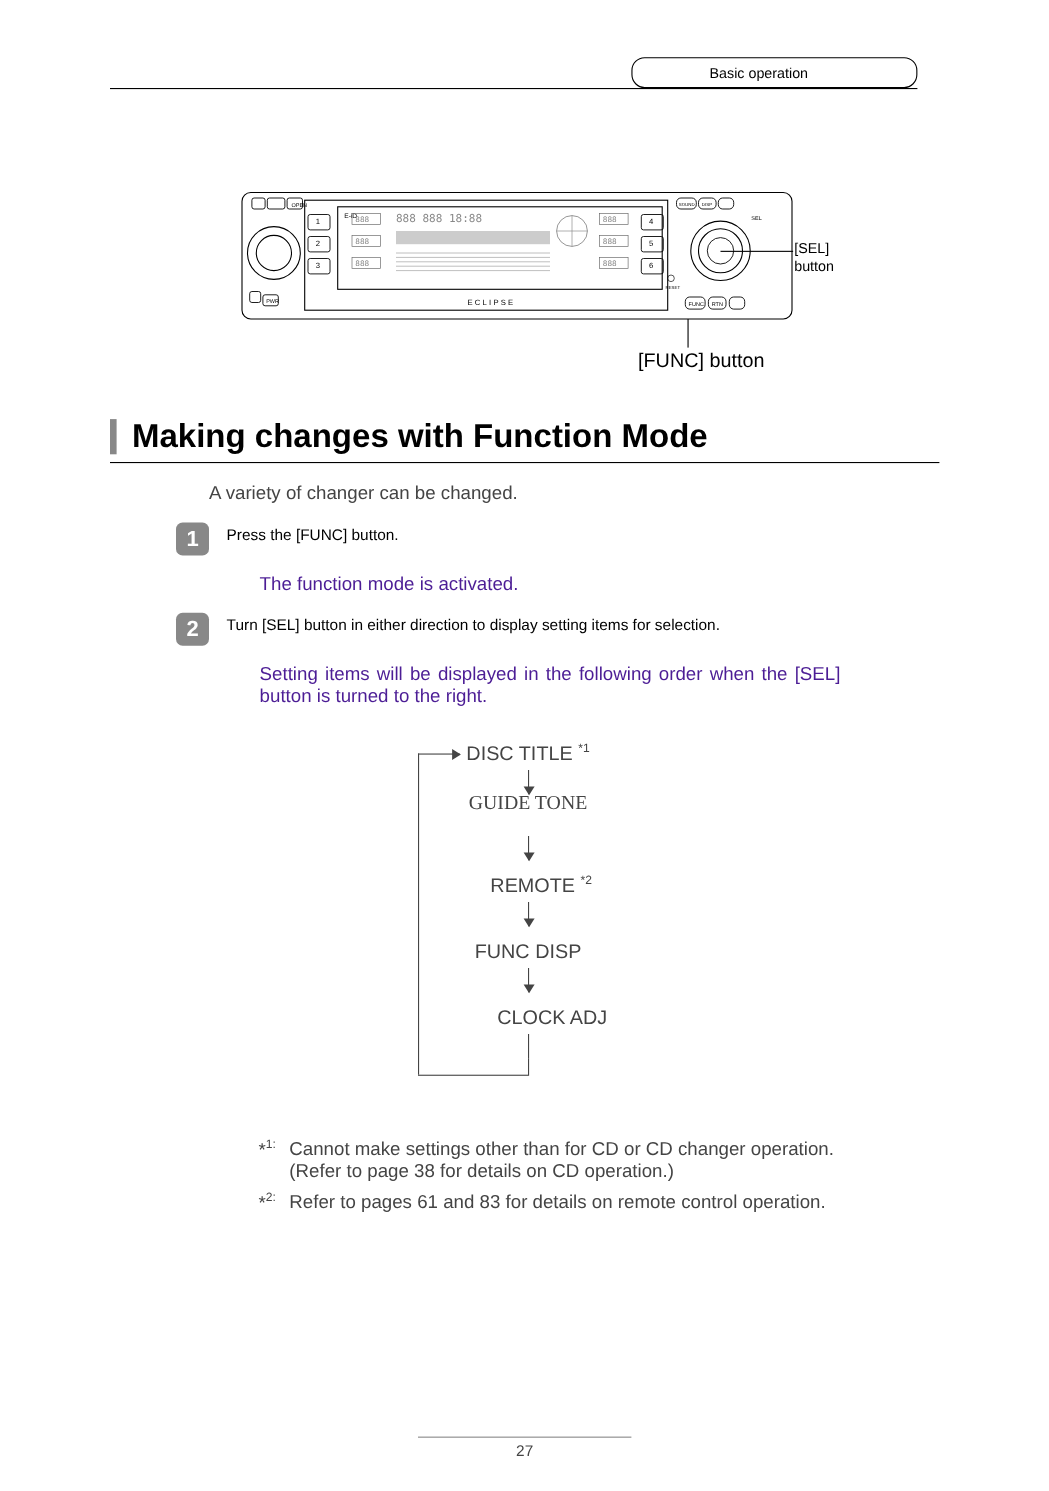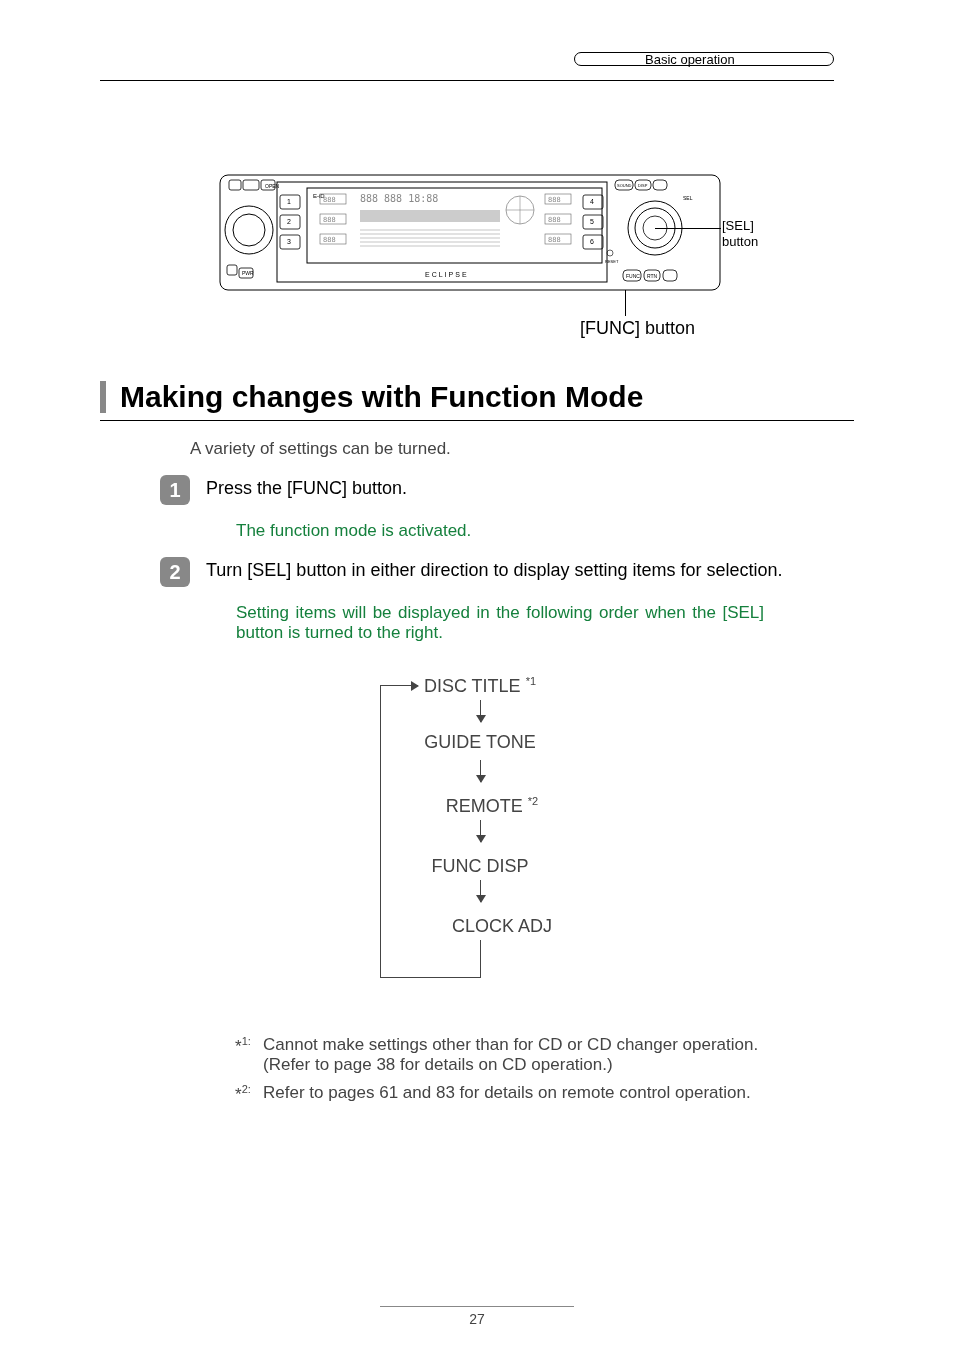--- a/index.html
+++ b/index.html
@@ -16,21 +16,21 @@
       position: relative;
     }
     .page {
       padding: 50px 100px 40px 100px;
     }
     .header-tab {
       position: absolute;
       top: 52px;
       right: 120px;
       width: 260px;
-      height: 14px;
+      height: 28px;
       border: 1px solid #000;
       border-radius: 12px;
       display: flex;
       align-items: center;
       padding-left: 70px;
       font-size: 13px;
     }
     .header-line {
       position: absolute;
       top: 80px;
@@ -118,33 +118,33 @@
       border-radius: 6px;
       display: flex;
       align-items: center;
       justify-content: center;
       font-size: 20px;
       font-weight: bold;
       flex-shrink: 0;
       margin-right: 16px;
     }
     .step-text {
-      font-size: 18px;
+      font-size: 14px;
       padding-top: 3px;
       color: #000;
       text-align: justify;
       flex: 1;
       padding-right: 30px;
     }
     .step-desc {
       margin-top: 16px;
       margin-left: 136px;
       margin-right: 90px;
       font-size: 17px;
-      color: #15803d;
+      color: #4c1d95;
       text-align: justify;
     }
     .flow-diagram {
       margin-top: 32px;
       margin-left: 280px;
       position: relative;
       width: 240px;
       height: 320px;
     }
     .flow-item {
@@ -346,21 +346,21 @@
     <div class="func-label">[FUNC] button</div>
   </div>
 
   <div class="heading-section">
     <div class="heading">
       <div class="heading-bar"></div>
       <span class="heading-text">Making changes with Function Mode</span>
     </div>
   </div>
 
-  <div class="intro">A variety of settings can be turned.</div>
+  <div class="intro">A variety of changer can be changed.</div>
 
   <div class="step">
     <div class="step-badge">1</div>
     <div class="step-text">Press the [FUNC] button.</div>
   </div>
   <div class="step-desc">The function mode is activated.</div>
 
   <div class="step">
     <div class="step-badge">2</div>
     <div class="step-text">Turn [SEL] button in either direction to display setting items for selection.</div>
@@ -371,21 +371,21 @@
     <div class="flow-box-left"></div>
     <div class="flow-box-top"></div>
     <div class="flow-box-bottom"></div>
     <div class="flow-box-bottom-v"></div>
 
     <div class="flow-item" style="top:0px;">
       <span>DISC TITLE </span><span class="flow-sup">*1</span>
     </div>
     <div class="flow-arrow" style="top:25px;"></div>
 
-    <div class="flow-item" style="top:56px;">
+    <div class="flow-item" style="top:44px;font-family:Liberation Serif, serif;">
       <span>GUIDE TONE</span><span class="flow-sup"></span>
     </div>
     <div class="flow-arrow" style="top:85px;"></div>
 
     <div class="flow-item" style="top:120px;margin-left:12px;">
       <span>REMOTE </span><span class="flow-sup">*2</span>
     </div>
     <div class="flow-arrow" style="top:145px;"></div>
 
     <div class="flow-item" style="top:180px;">

